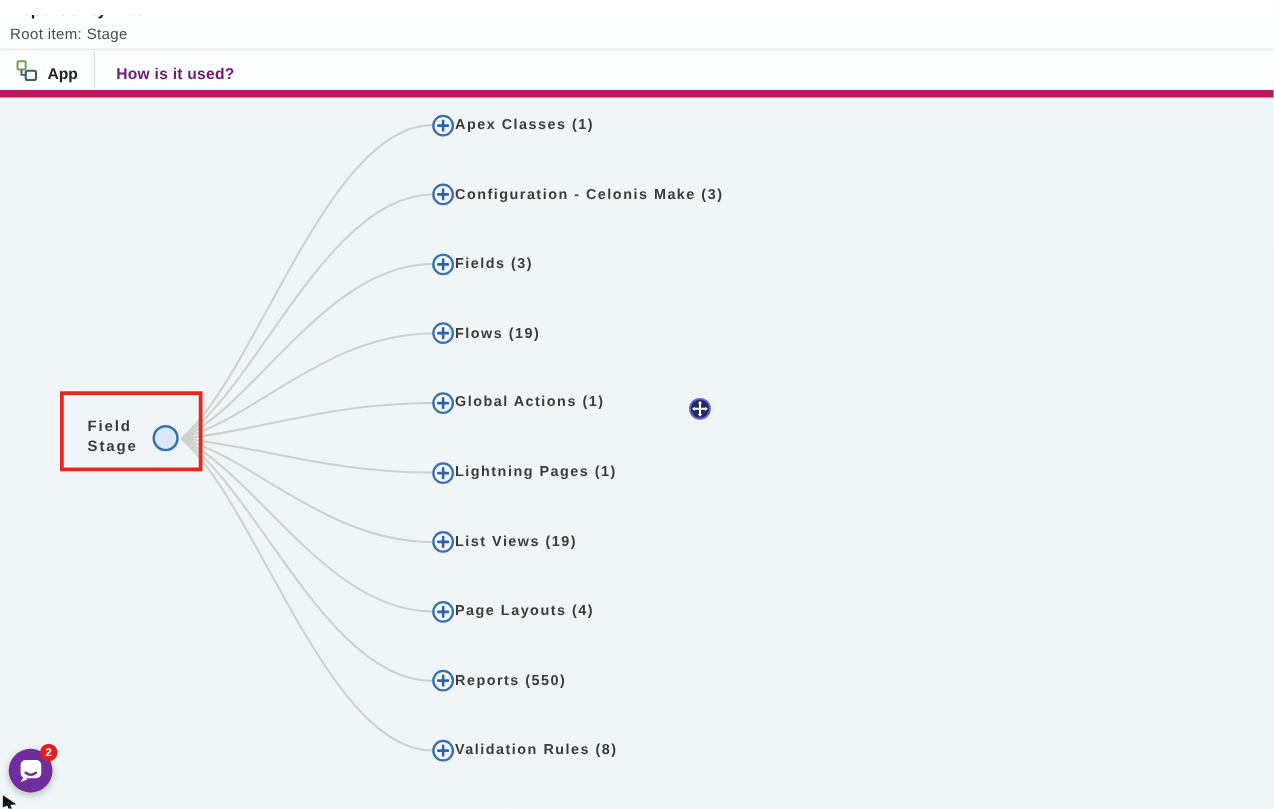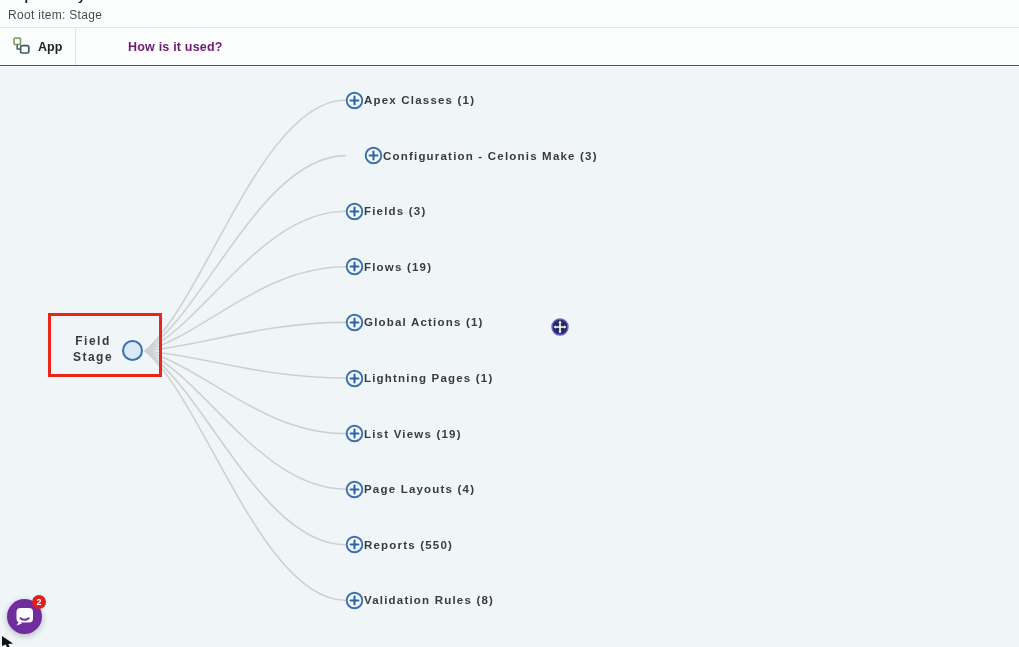--- a/index.html
+++ b/index.html
@@ -12,34 +12,34 @@
     --chat-purple:#6f2d9e;
     --badge-red:#e02020;
     --pan-navy:#232a5c;
   }
   *{margin:0;padding:0;box-sizing:border-box;}
   html,body{width:1019px;height:647px;overflow:hidden;}
   body{font-family:"Liberation Sans",sans-serif;background:#fff;position:relative;}
 
   
   .header{
-    position:absolute;top:0;left:0;width:1019px;height:66px;
-    background:#fcfdfd;border-bottom:1px solid #be185d;overflow:hidden;z-index:5;
+    position:absolute;top:12px;left:0;width:1019px;height:66px;
+    background:#fcfdfd;border-bottom:6px solid #be185d;overflow:hidden;z-index:5;
   }
   .clipped-title{
     position:absolute;top:-12px;left:8px;font-size:13px;font-weight:bold;color:#1a1a1a;
   }
   .root-item{
     position:absolute;top:8px;left:8px;font-size:12px;color:#4c4c4c;letter-spacing:.3px;
   }
   .header-divider{
     position:absolute;top:27px;left:0;width:1019px;height:1px;background:#e4e7e9;
   }
   .tabbar{
-    position:absolute;top:28px;left:0;width:1019px;height:38px;display:flex;align-items:stretch;gap:35px;
+    position:absolute;top:28px;left:0;width:1019px;height:38px;display:flex;align-items:stretch;
   }
   .app-btn{
     width:76px;display:flex;align-items:center;gap:7px;padding-left:12px;
     border-right:1px solid #e2e5e7;cursor:pointer;
   }
   .app-btn .app-label{font-size:12.5px;font-weight:bold;color:#222;}
   .tab{
     position:relative;display:flex;align-items:center;justify-content:center;
     padding:0 17px;font-size:12.5px;font-weight:bold;color:#701a75;cursor:pointer;letter-spacing:.2px;
   }
@@ -58,21 +58,21 @@
 
   .node{
     position:absolute;height:20px;display:flex;align-items:center;cursor:pointer;z-index:3;
   }
   .plus{width:19px;height:19px;display:inline-block;flex:0 0 19px;}
   .nlabel{
     font-size:11.5px;font-weight:bold;color:#3b3b39;letter-spacing:1.2px;white-space:nowrap;
   }
 
   .root-label{
-    position:absolute;left:62px;top:266px;width:62px;text-align:center;
+    position:absolute;left:70px;top:266px;width:62px;text-align:left;
     font-size:12px;font-weight:bold;color:#3a3a38;letter-spacing:1.5px;line-height:16px;z-index:3;
   }
   .root-circle{
     position:absolute;left:122px;top:273px;width:21px;height:21px;border-radius:50%;
     background:#d9e9f7;border:2.5px solid var(--node-blue);z-index:3;cursor:pointer;
   }
   .highlight-rect{
     position:absolute;left:48px;top:246px;width:114px;height:64px;
     border:3px solid var(--highlight-red);z-index:4;pointer-events:none;
   }
@@ -138,21 +138,21 @@
   <div class="highlight-rect"></div>
 
   <div id="nodes">
       <div class="node" style="left: 345px; top: 23px;">
         <span class="plus"><svg width="19" height="19" viewBox="0 0 19 19">
       <circle cx="9.5" cy="9.5" r="7.8" fill="#f4f9fd" stroke="#3a6fb0" stroke-width="1.9"></circle>
       <path d="M9.5 5.6 V13.4 M5.6 9.5 H13.4" stroke="#2d63ab" stroke-width="2.1" stroke-linecap="round"></path>
     </svg></span>
         <span class="nlabel">Apex Classes (1)</span>
       </div>
-      <div class="node" style="left: 364px; top: 78.6px; justify-content: flex-end;">
+      <div class="node" style="left: 345px; top: 78.6px; justify-content: flex-end;">
         <span class="plus"><svg width="19" height="19" viewBox="0 0 19 19">
       <circle cx="9.5" cy="9.5" r="7.8" fill="#f4f9fd" stroke="#3a6fb0" stroke-width="1.9"></circle>
       <path d="M9.5 5.6 V13.4 M5.6 9.5 H13.4" stroke="#2d63ab" stroke-width="2.1" stroke-linecap="round"></path>
     </svg></span>
         <span class="nlabel">Configuration - Celonis Make (3)</span>
       </div>
       <div class="node" style="left: 345px; top: 134.2px;">
         <span class="plus"><svg width="19" height="19" viewBox="0 0 19 19">
       <circle cx="9.5" cy="9.5" r="7.8" fill="#f4f9fd" stroke="#3a6fb0" stroke-width="1.9"></circle>
       <path d="M9.5 5.6 V13.4 M5.6 9.5 H13.4" stroke="#2d63ab" stroke-width="2.1" stroke-linecap="round"></path>

